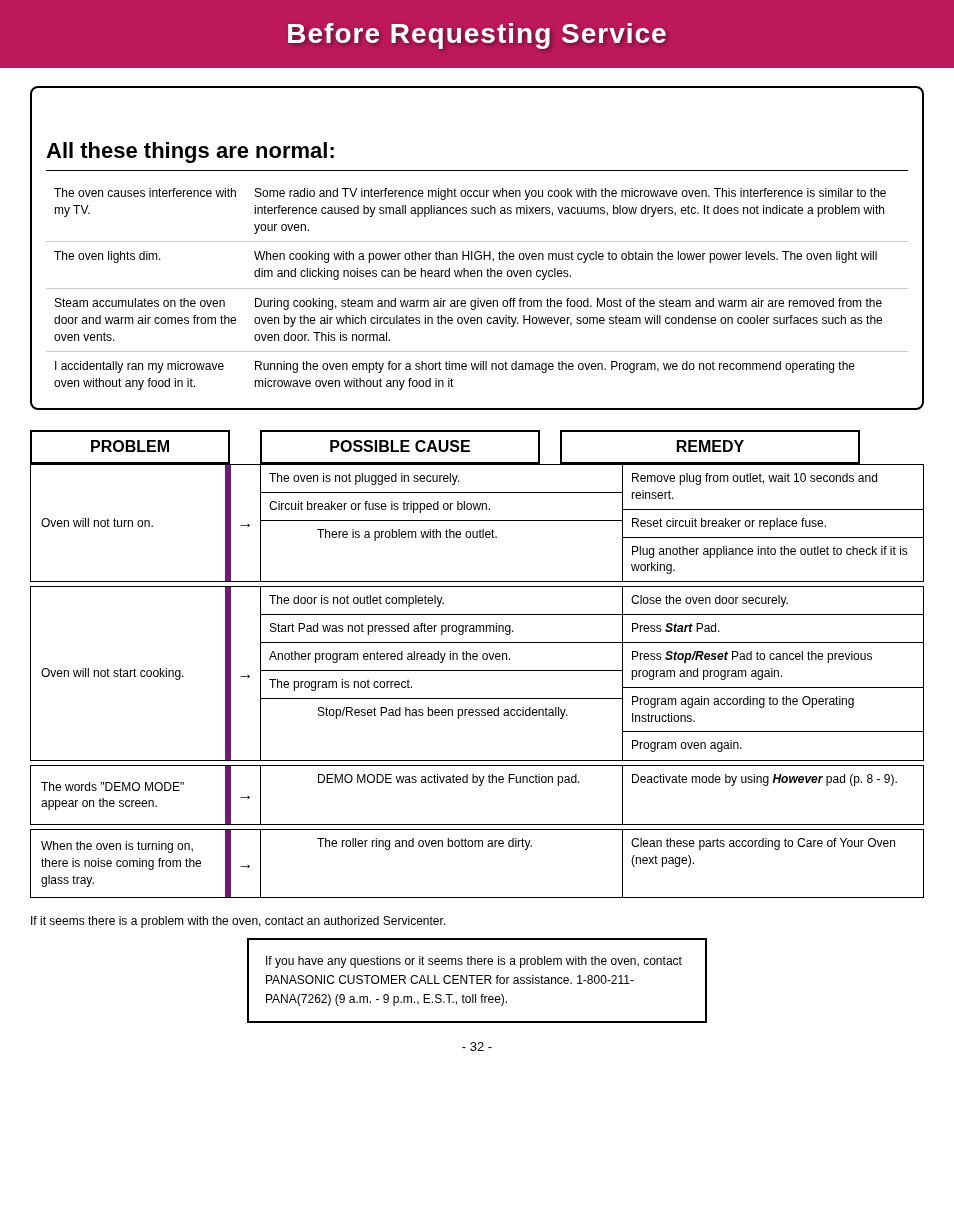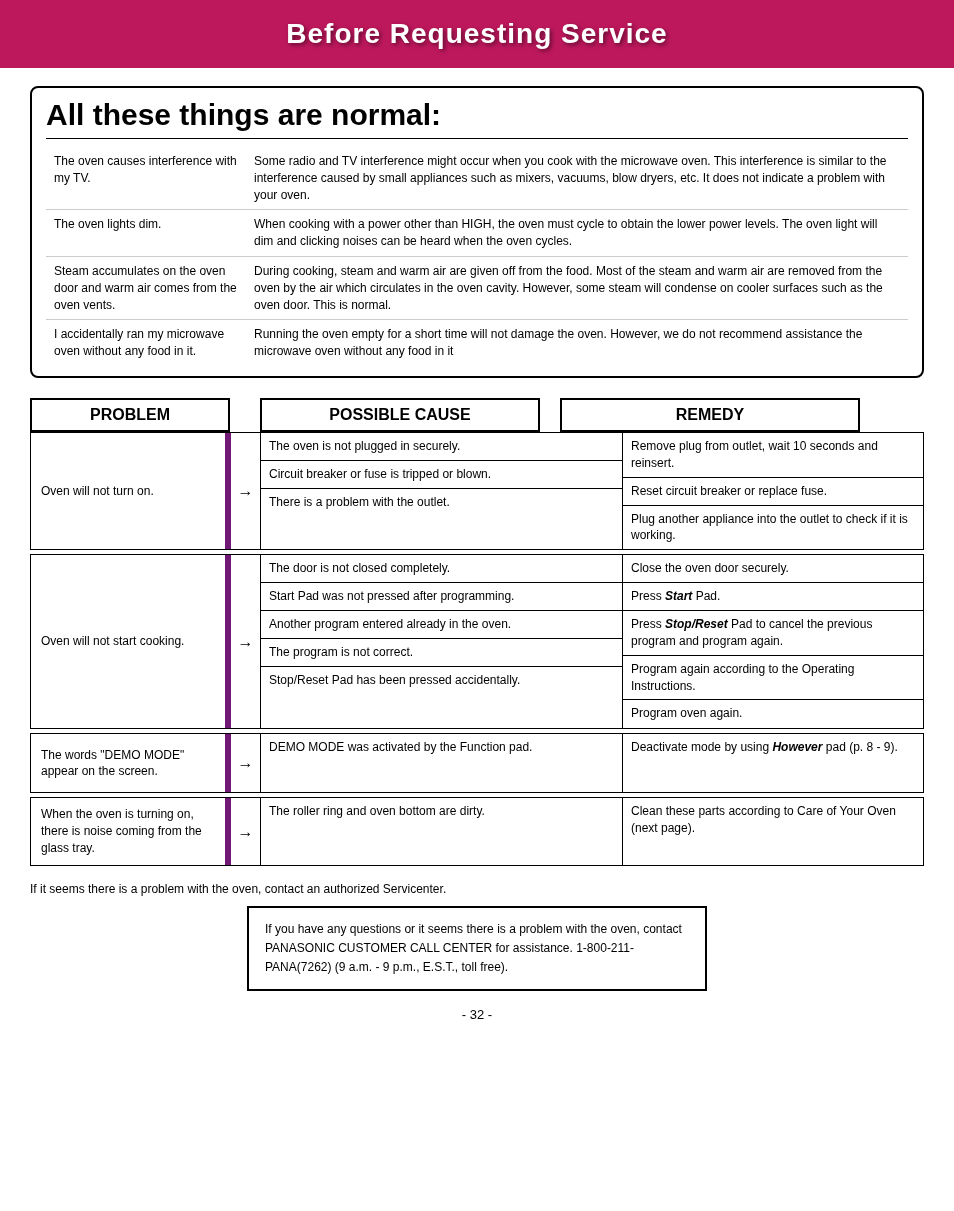--- a/index.html
+++ b/index.html
@@ -30,25 +30,26 @@
     }
 
     
     .normal-section {
       margin: 0 30px 20px 30px;
       border: 2px solid #000;
       border-radius: 8px;
       padding: 10px 14px;
     }
     .normal-section h2 {
-      font-size: 30px;
+      font-size: 22px;
       font-weight: bold;
       margin-bottom: 8px;
       border-bottom: 1px solid #000;
       padding-bottom: 6px;
+      margin-top: 40px;
     }
     .normal-table {
       width: 100%;
       border-collapse: collapse;
     }
     .normal-table td {
       padding: 6px 8px;
       vertical-align: top;
       border-top: 1px solid #ccc;
       font-size: 12px;
@@ -117,20 +118,21 @@
     }
     .ts-cause-row {
       border-bottom: 1px solid #000;
       padding: 5px 8px;
       font-size: 12px;
       line-height: 1.4;
       min-height: 28px;
     }
     .ts-cause-row:last-child {
       border-bottom: none;
+      margin-left: 48px;
     }
     .ts-remedies {
       width: 300px;
       min-width: 300px;
     }
     .ts-remedy-row {
       border-bottom: 1px solid #000;
       padding: 5px 8px;
       font-size: 12px;
       line-height: 1.4;
@@ -181,21 +183,21 @@
         <tr>
           <td>The oven lights dim.</td>
           <td>When cooking with a power other than HIGH, the oven must cycle to obtain the lower power levels. The oven light will dim and clicking noises can be heard when the oven cycles.</td>
         </tr>
         <tr>
           <td>Steam accumulates on the oven door and warm air comes from the oven vents.</td>
           <td>During cooking, steam and warm air are given off from the food. Most of the steam and warm air are removed from the oven by the air which circulates in the oven cavity. However, some steam will condense on cooler surfaces such as the oven door. This is normal.</td>
         </tr>
         <tr>
           <td>I accidentally ran my microwave oven without any food in it.</td>
-          <td>Running the oven empty for a short time will not damage the oven. However, we do not recommend assistance the microwave oven without any food in it</td>
+          <td>Running the oven empty for a short time will not damage the oven. Program, we do not recommend operating the microwave oven without any food in it</td>
         </tr>
       </tbody>
   </table>
 </div>
 
 <div class="troubleshoot-section">
 
   <div class="col-headers">
     <div class="col-header col-header-problem">PROBLEM</div>
     <div class="col-header col-header-cause">POSSIBLE CAUSE</div>
@@ -214,21 +216,21 @@
         <div class="ts-remedies">
           <div class="ts-remedy-row">Remove plug from outlet, wait 10 seconds and reinsert.</div>
           <div class="ts-remedy-row">Reset circuit breaker or replace fuse.</div>
           <div class="ts-remedy-row">Plug another appliance into the outlet to check if it is working.</div>
         </div>
       </div>
       <div class="ts-group">
         <div class="ts-problem">Oven will not start cooking.</div>
         <div class="ts-arrow">→</div>
         <div class="ts-causes">
-          <div class="ts-cause-row">The door is not closed completely.</div>
+          <div class="ts-cause-row">The door is not outlet completely.</div>
           <div class="ts-cause-row">Start Pad was not pressed after programming.</div>
           <div class="ts-cause-row">Another program entered already in the oven.</div>
           <div class="ts-cause-row">The program is not correct.</div>
           <div class="ts-cause-row">Stop/Reset Pad has been pressed accidentally.</div>
         </div>
         <div class="ts-remedies">
           <div class="ts-remedy-row">Close the oven door securely.</div>
           <div class="ts-remedy-row">Press <span class="bold-italic">Start</span> Pad.</div>
           <div class="ts-remedy-row">Press <span class="bold-italic">Stop/Reset</span> Pad to cancel the previous program and program again.</div>
           <div class="ts-remedy-row">Program again according to the Operating Instructions.</div>

